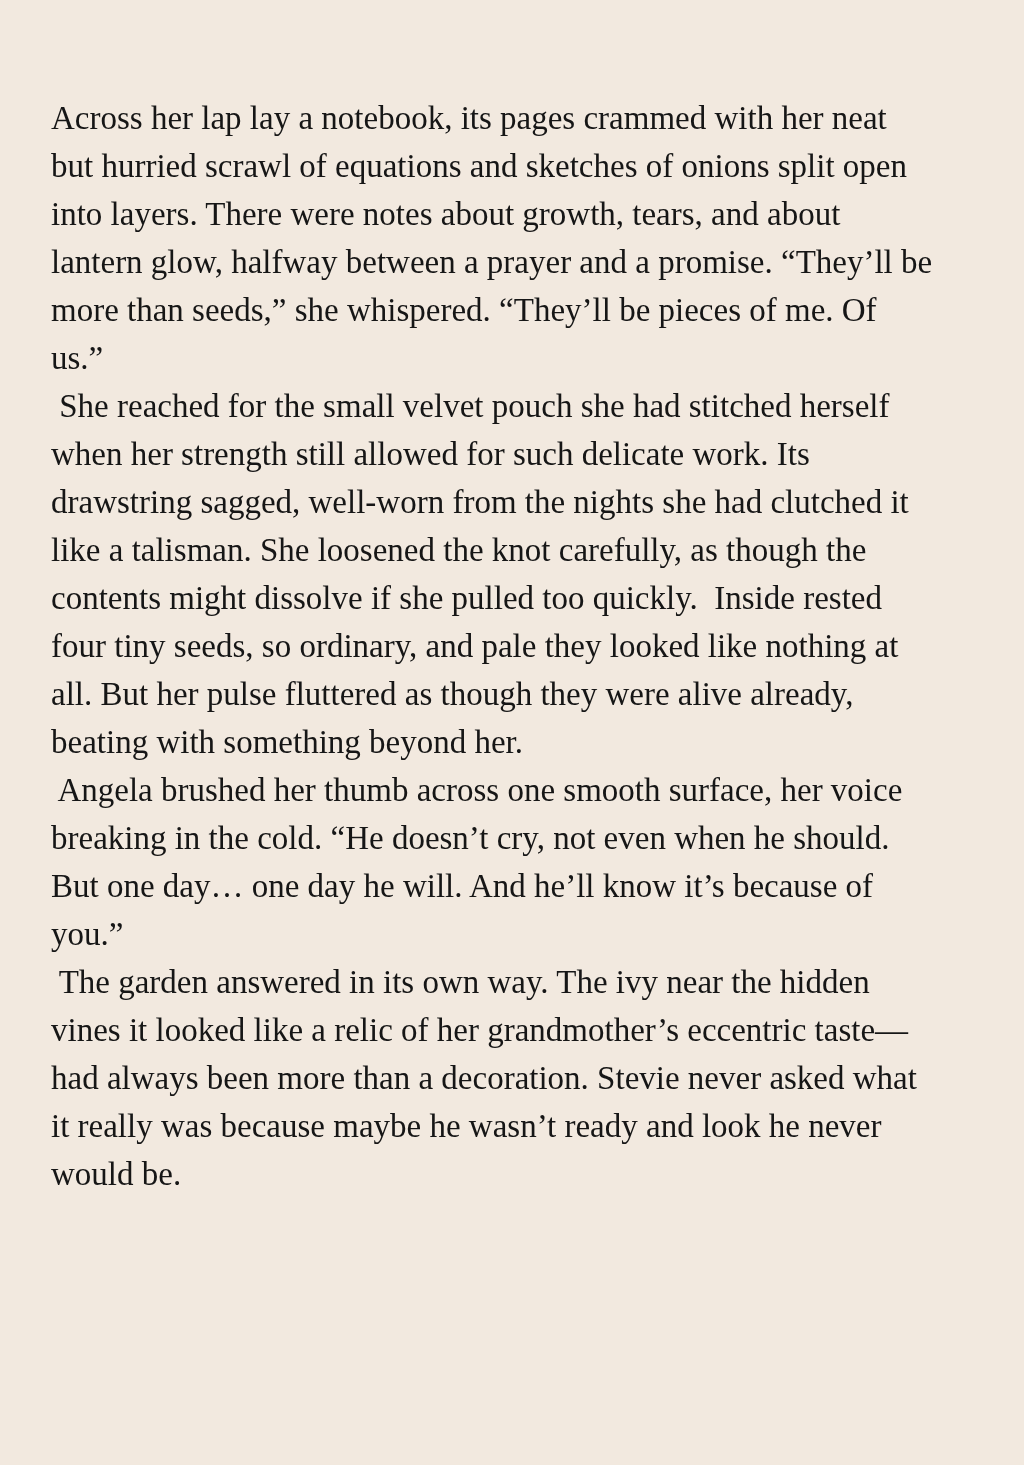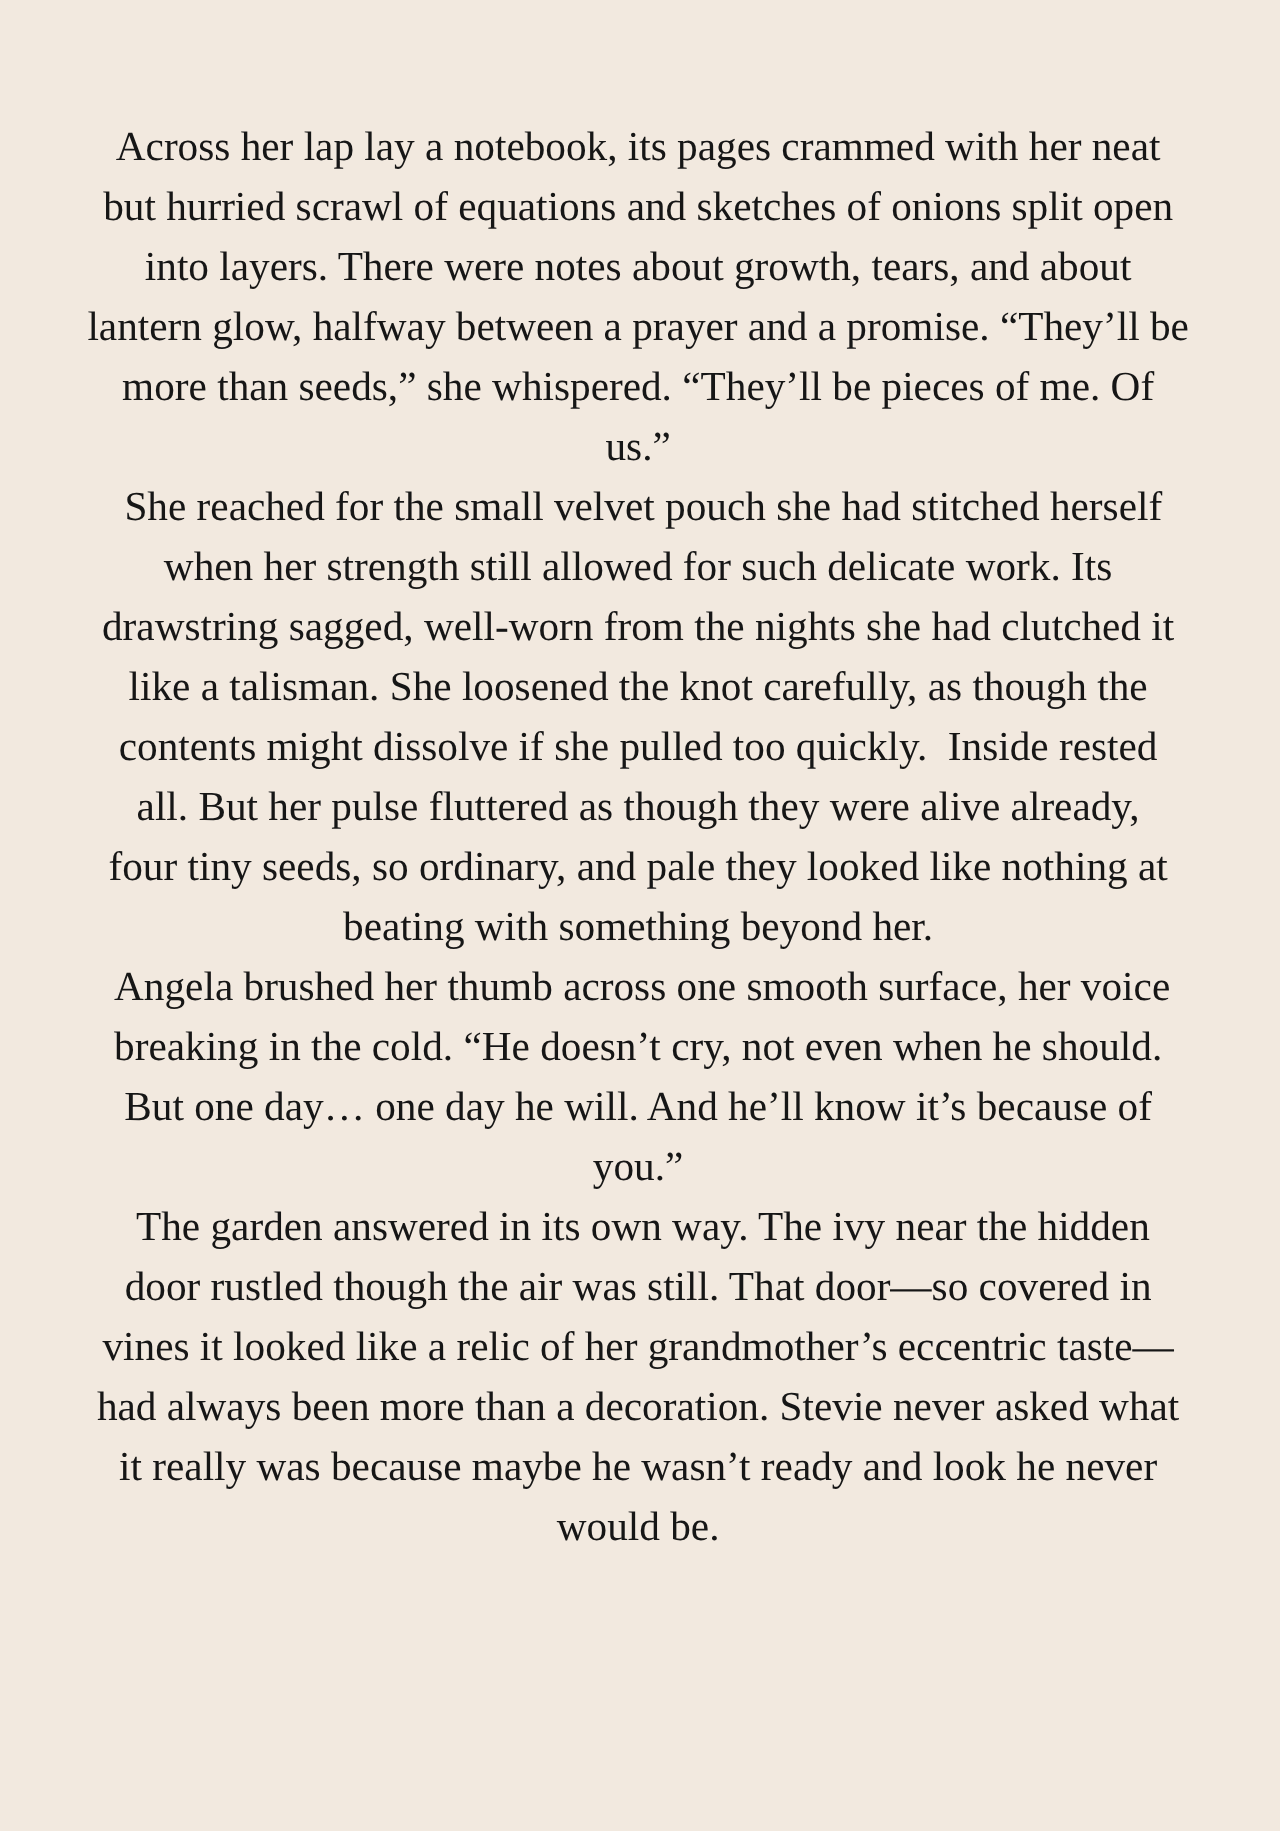--- a/index.html
+++ b/index.html
@@ -13,21 +13,20 @@
     font-family: "Liberation Serif", serif;
   }
   .reading-page {
     position: absolute;
     top: 0;
     left: 0;
     width: 1024px;
     height: 1465px;
     box-sizing: border-box;
     padding: 94px 54px 0 51px;
-    text-align: center;
   }
   .page-text {
     font-size: 33px;
     line-height: 48px;
     letter-spacing: 0;
   }
   .paragraph {
     margin: 0;
     padding: 0;
   }
@@ -48,32 +47,31 @@
         <div class="line">lantern glow, halfway between a prayer and a promise. “They’ll be</div>
         <div class="line">more than seeds,” she whispered. “They’ll be pieces of me. Of</div>
         <div class="line">us.”</div>
       </div>
       <div class="paragraph">
         <div class="line"> She reached for the small velvet pouch she had stitched herself</div>
         <div class="line">when her strength still allowed for such delicate work. Its</div>
         <div class="line">drawstring sagged, well-worn from the nights she had clutched it</div>
         <div class="line">like a talisman. She loosened the knot carefully, as though the</div>
         <div class="line">contents might dissolve if she pulled too quickly.  Inside rested</div>
+        <div class="line">four tiny seeds, so ordinary, and pale they looked like nothing at</div>
         <div class="line">all. But her pulse fluttered as though they were alive already,</div>
-        <div class="line">four tiny seeds, so ordinary, and pale they looked like nothing at</div>
         <div class="line">beating with something beyond her.</div>
       </div>
       <div class="paragraph">
         <div class="line"> Angela brushed her thumb across one smooth surface, her voice</div>
         <div class="line">breaking in the cold. “He doesn’t cry, not even when he should.</div>
         <div class="line">But one day… one day he will. And he’ll know it’s because of</div>
         <div class="line">you.”</div>
       </div>
       <div class="paragraph">
         <div class="line"> The garden answered in its own way. The ivy near the hidden</div>
-        <div class="line">door rustled though the air was still. That door—so covered in</div>
         <div class="line">vines it looked like a relic of her grandmother’s eccentric taste—</div>
         <div class="line">had always been more than a decoration. Stevie never asked what</div>
         <div class="line">it really was because maybe he wasn’t ready and look he never</div>
         <div class="line">would be.</div>
       </div>
     </div>
 </div>
 
 </body></html>

